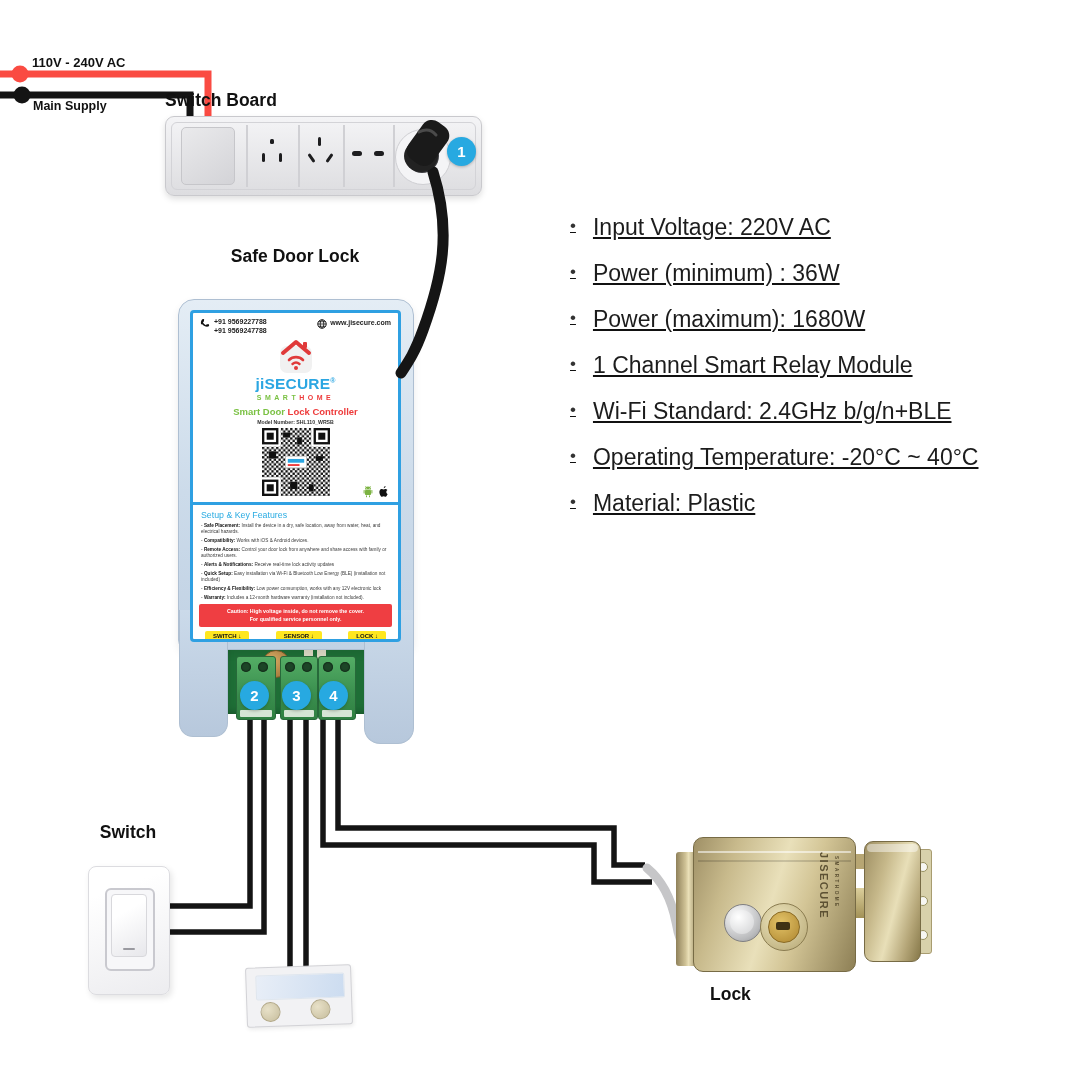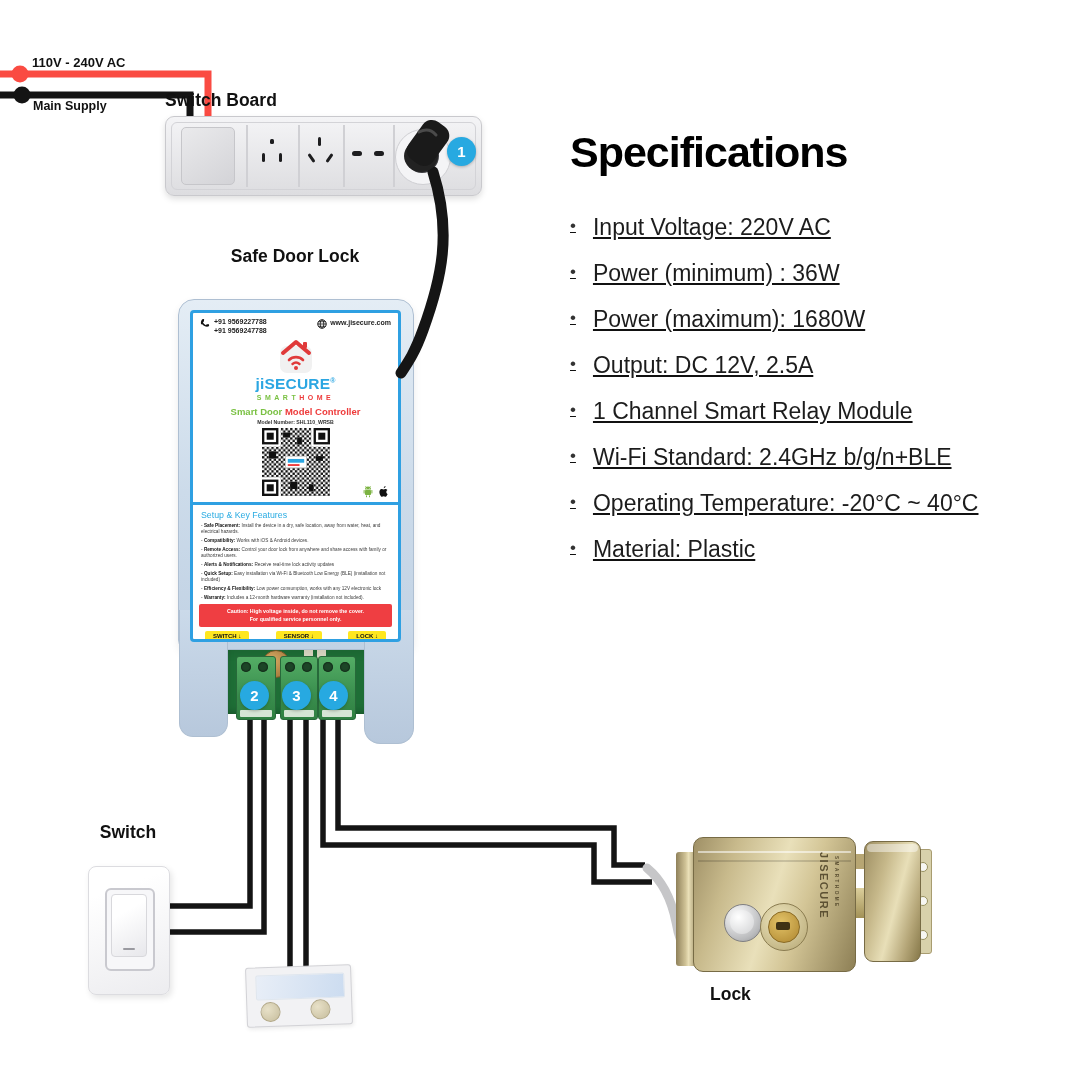--- a/index.html
+++ b/index.html
@@ -258,21 +258,21 @@
         <rect x="4" y="9" width="32" height="27" rx="7" fill="#f1f1f1"></rect>
         <path d="M7 16 L20 5 L33 16" fill="none" stroke="#E03A3A" stroke-width="4" stroke-linecap="round" stroke-linejoin="round"></path>
         <rect x="27" y="5" width="4" height="6" rx="1" fill="#E03A3A"></rect>
         <path d="M13 23 a10 10 0 0 1 14 0" stroke="#E03A3A" stroke-width="2.6" fill="none" stroke-linecap="round"></path>
         <path d="M16.5 27 a5.5 5.5 0 0 1 7 0" stroke="#E03A3A" stroke-width="2.4" fill="none" stroke-linecap="round"></path>
         <circle cx="20" cy="31" r="2" fill="#E03A3A"></circle>
       </svg>
     </div>
     <div class="lbl-brand"><span>jiSECURE</span><sup>®</sup></div>
     <div class="lbl-smart"><span class="green">SMART</span><span class="red">HOME</span></div>
-    <div class="lbl-product"><span class="green">Smart Door</span><span class="red"> Model Controller</span></div>
+    <div class="lbl-product"><span class="green">Smart Door</span><span class="red"> Lock Controller</span></div>
     <div class="lbl-model">Model Number: SHL110_WRSB</div>
     <div class="lbl-qr-row">
       <svg viewBox="0 0 29 29" width="68" height="68">
         <defs>
           <pattern id="qrp" width="2" height="2" patternUnits="userSpaceOnUse">
             <rect width="1" height="1" fill="#111"></rect>
               <rect x="1" y="1" width="1" height="1" fill="#111"></rect>
           </pattern>
         </defs>
         <rect width="29" height="29" fill="#fff"></rect>
@@ -344,33 +344,29 @@
       <div>Caution: High voltage inside, do not remove the cover.</div>
       <div>For qualified service personnel only.</div>
     </div>
     <div class="lbl-buttons">
       <span>SWITCH ↓</span>
       <span>SENSOR ↓</span>
       <span>LOCK ↓</span>
     </div>
   </div>
 
-  <div class="abs" id="ttl-specs">Specifications</div>
   <ul class="abs" id="spec-list">
     <li>
         <span>Input Voltage: 220V AC</span>
       </li>
     <li>
         <span>Power (minimum) : 36W</span>
       </li>
     <li>
         <span>Power (maximum): 1680W</span>
-      </li>
-    <li>
-        <span>Output: DC 12V, 2.5A</span>
       </li>
     <li>
         <span>1 Channel Smart Relay Module</span>
       </li>
     <li>
         <span>Wi-Fi Standard: 2.4GHz b/g/n+BLE</span>
       </li>
     <li>
         <span>Operating Temperature: -20°C ~ 40°C</span>
       </li>

